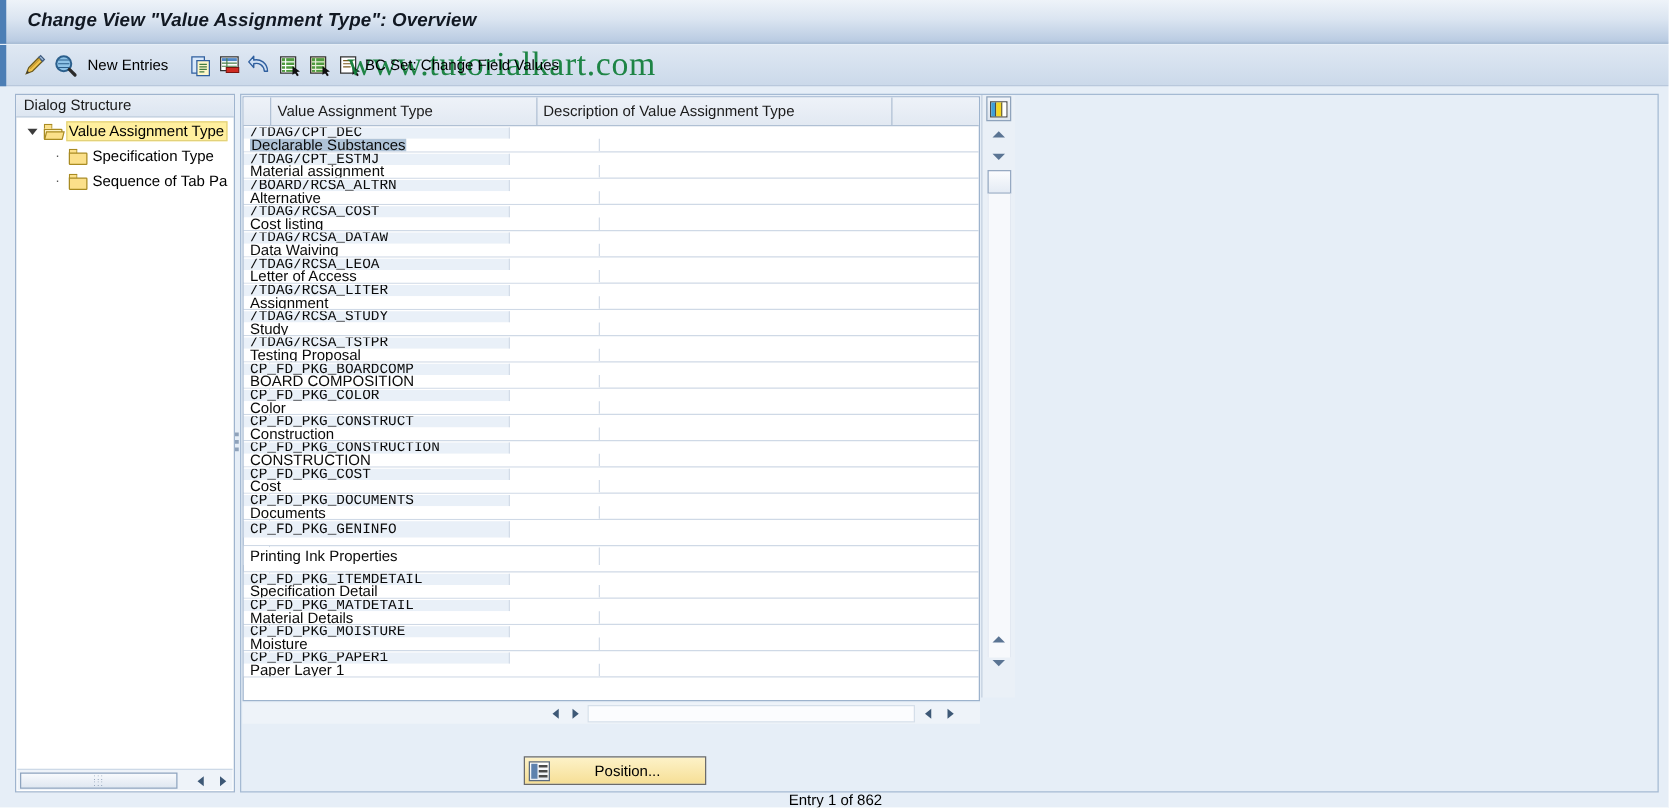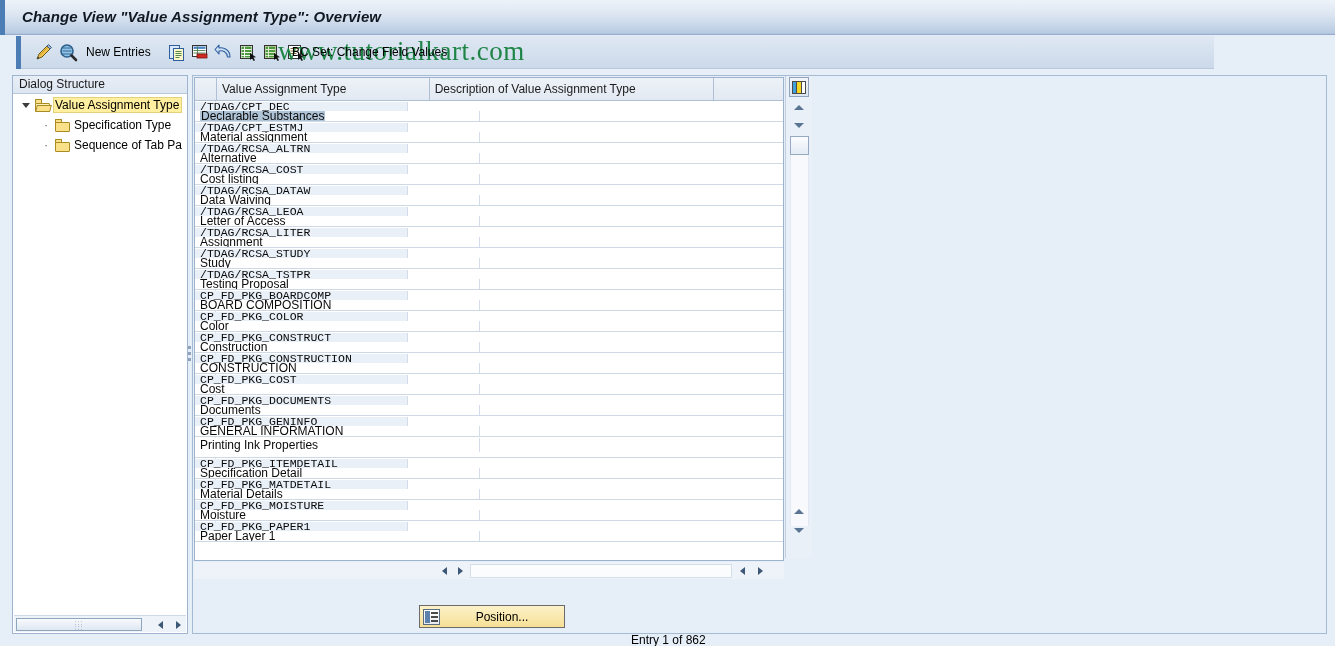--- a/index.html
+++ b/index.html
@@ -43,22 +43,22 @@
     font-weight: bold;
     font-style: italic;
     color: #111822;
     letter-spacing: 0.1px;
     white-space: nowrap;
   }
 
   
   .toolbar {
     position: absolute;
-    left: 16px; top: 36px;
-    width: 1198px;
+    left: 0; top: 36px;
+    width: 1335px;
     height: 33px;
     background: linear-gradient(to bottom, #dfe8f3 0%, #d4e0ee 55%, #cbd9ea 100%);
     border-bottom: 1px solid #b9c8dc;
     box-sizing: border-box;
   }
   .toolbar .edge {
     position: absolute;
     left: 0; top: 0;
     width: 5px; height: 33px;
     background: #4c7eb5;
@@ -637,21 +637,21 @@
           <div class="grow">
             <div class="selbox"></div>
             <div class="gc c1">/TDAG/CPT_ESTMJ</div>
             <div class="gc c2">
               <span class="celltext">Material assignment</span>
             </div>
             <div class="gc c3"></div>
           </div>
           <div class="grow">
             <div class="selbox"></div>
-            <div class="gc c1">/TDAG/RCSA_ALTRN</div>
+            <div class="gc c1">/BOARD/RCSA_ALTRN</div>
             <div class="gc c2">
               <span class="celltext">Alternative</span>
             </div>
             <div class="gc c3"></div>
           </div>
           <div class="grow">
             <div class="selbox"></div>
             <div class="gc c1">/TDAG/RCSA_COST</div>
             <div class="gc c2">
               <span class="celltext">Cost listing</span>
@@ -742,23 +742,20 @@
             <div class="selbox"></div>
             <div class="gc c1">CP_FD_PKG_DOCUMENTS</div>
             <div class="gc c2">
               <span class="celltext">Documents</span>
             </div>
             <div class="gc c3"></div>
           </div>
           <div class="grow">
             <div class="selbox"></div>
             <div class="gc c1">CP_FD_PKG_GENINFO</div>
-            <div class="gc c2">
-              <span class="celltext">GENERAL INFORMATION</span>
-            </div>
             <div class="gc c3"></div>
           </div>
           <div class="grow">
             <div class="selbox"></div>
             <div class="gc c2">
               <span class="celltext">Printing Ink Properties</span>
             </div>
             <div class="gc c3"></div>
           </div>
           <div class="grow">

